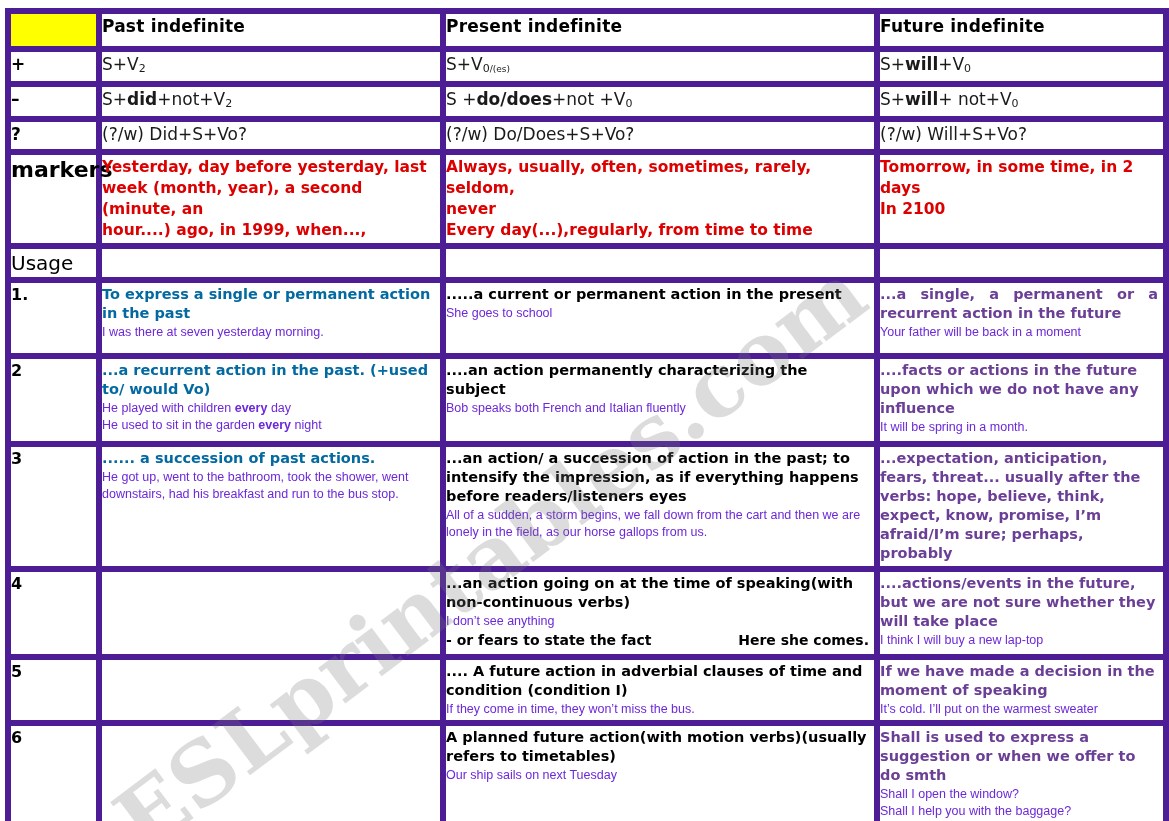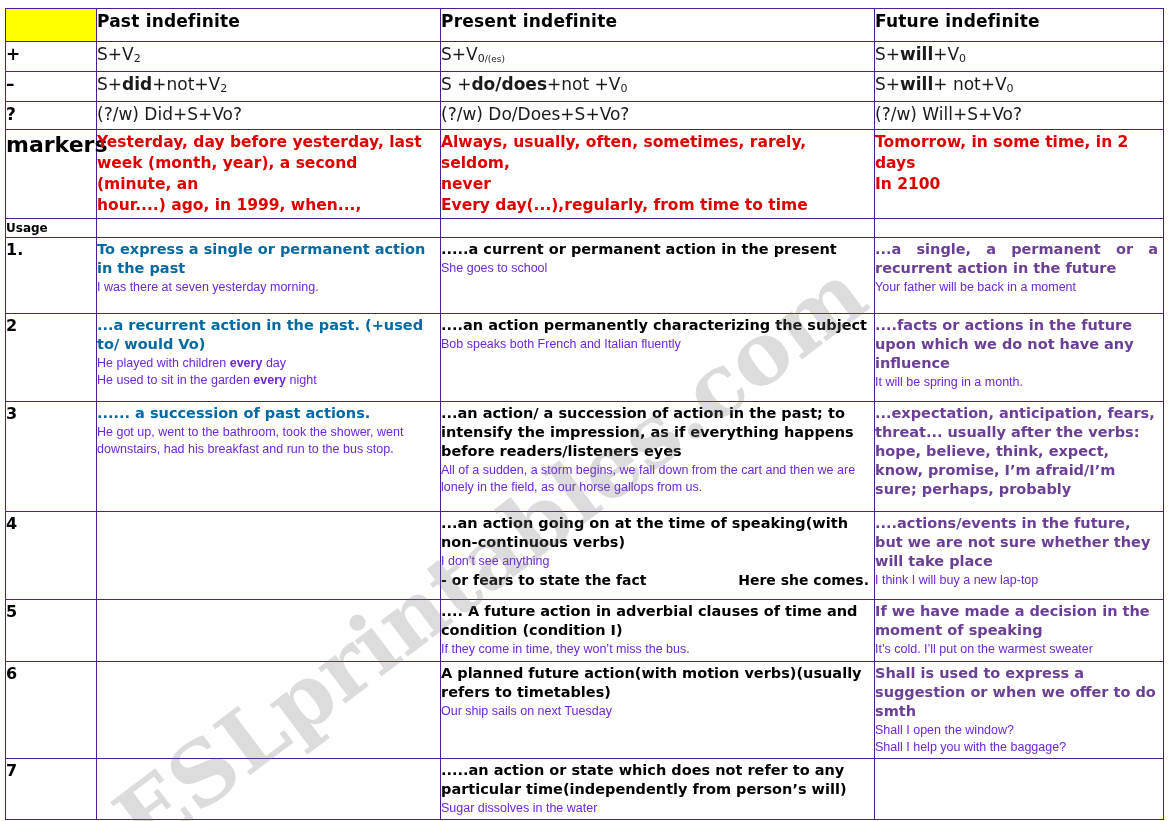--- a/index.html
+++ b/index.html
@@ -11,21 +11,21 @@
     position:relative;
   }
   .sheet{position:absolute;left:5px;top:8px;width:1159px;}
   table.grammar{
     border-collapse:collapse;
     table-layout:fixed;
     width:1158px;
     background:#fff;
   }
   table.grammar td{
-    border:1px solid #4c1d95;
+    border:6px solid #4c1d95;
     vertical-align:top;
     padding:2px 5px 2px 0;
     background:#ffffff;
   }
   
   col.c-label{width:91px;}
   col.c-past{width:344px;}
   col.c-present{width:434px;}
   col.c-future{width:289px;}
 
@@ -76,22 +76,22 @@
     color:#dd0000;
     font-weight:bold;
     font-size:15.5px;
     line-height:21px;
   }
   .markers-cell .ln{display:block;}
 
   
   .usage-label{
     background:#76c442;
-    font-weight:bold;
-    font-size:12px;
+    font-weight:normal;
+    font-size:20px;
     color:#000;
     padding-left:6px;
   }
 
   
   .num{
     background:#d3dcb0;
     font-weight:bold;
     font-size:16px;
     color:#000;

